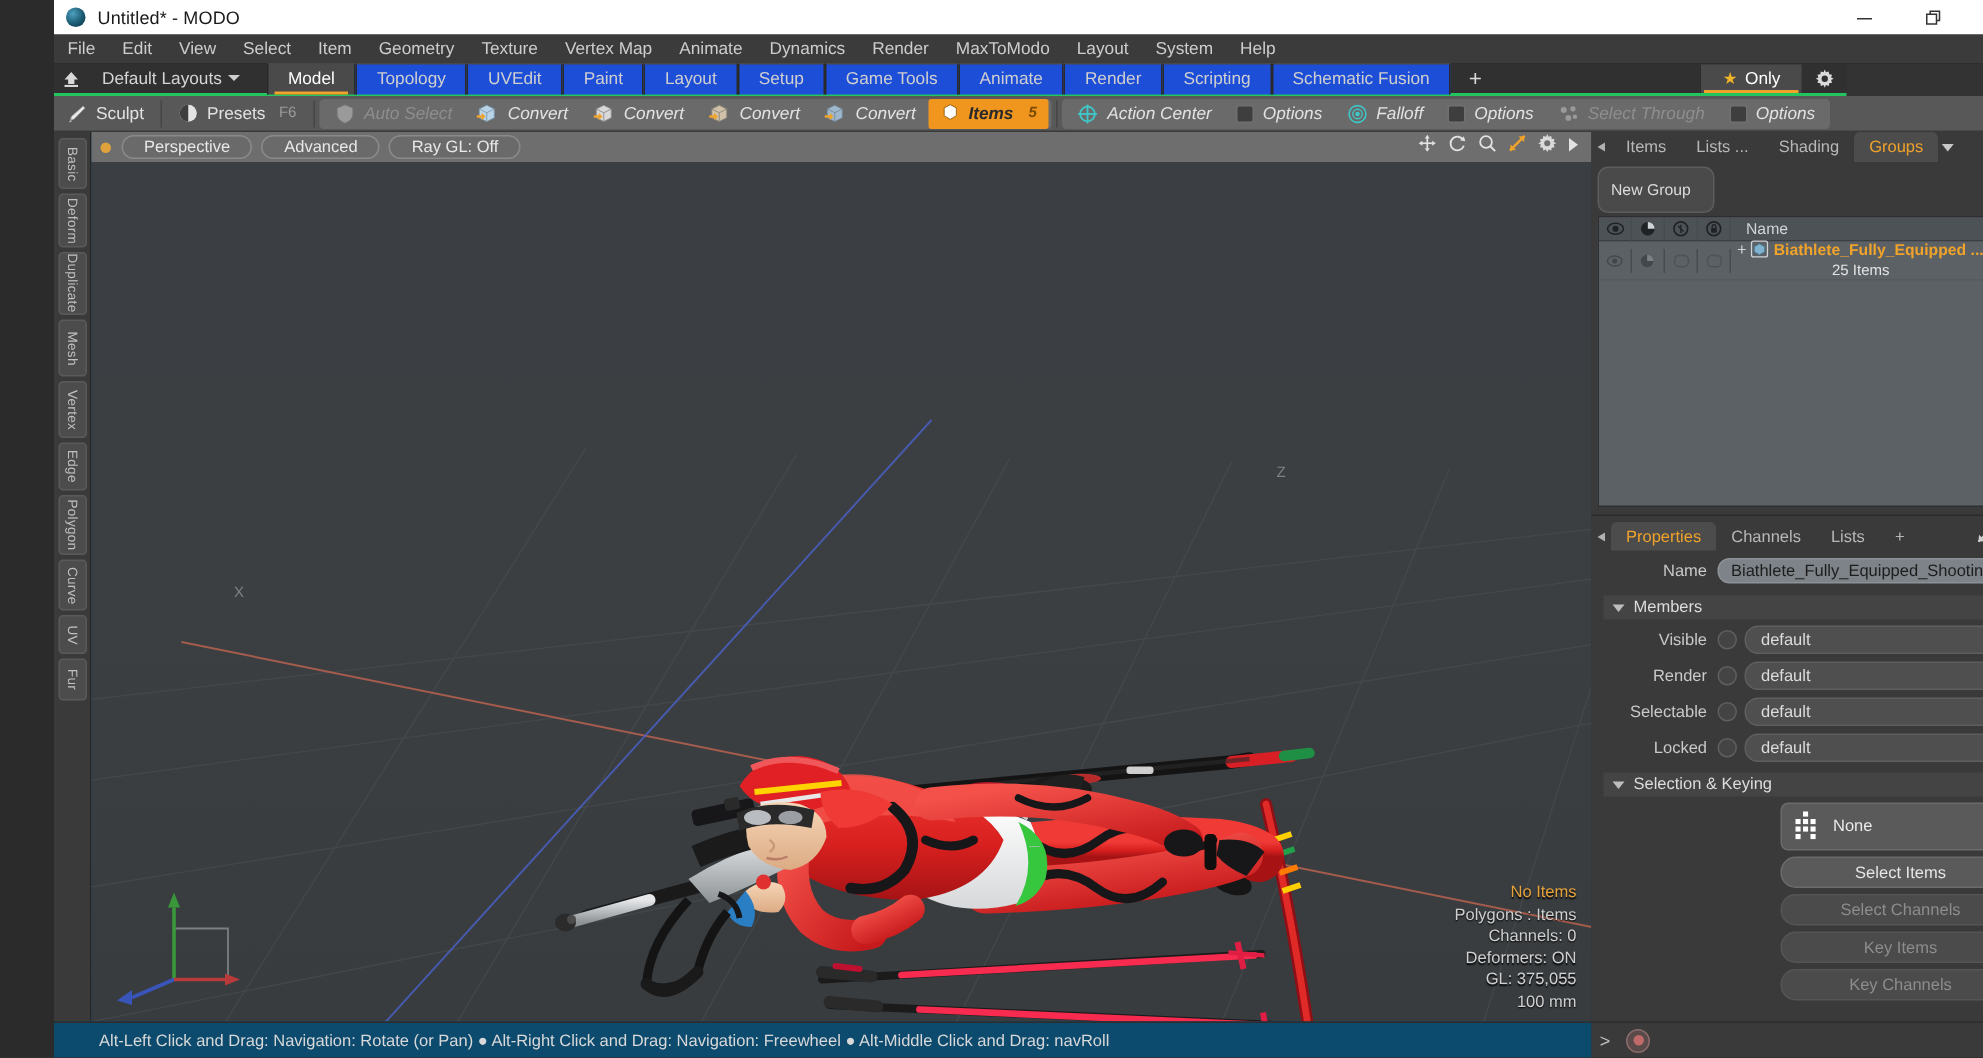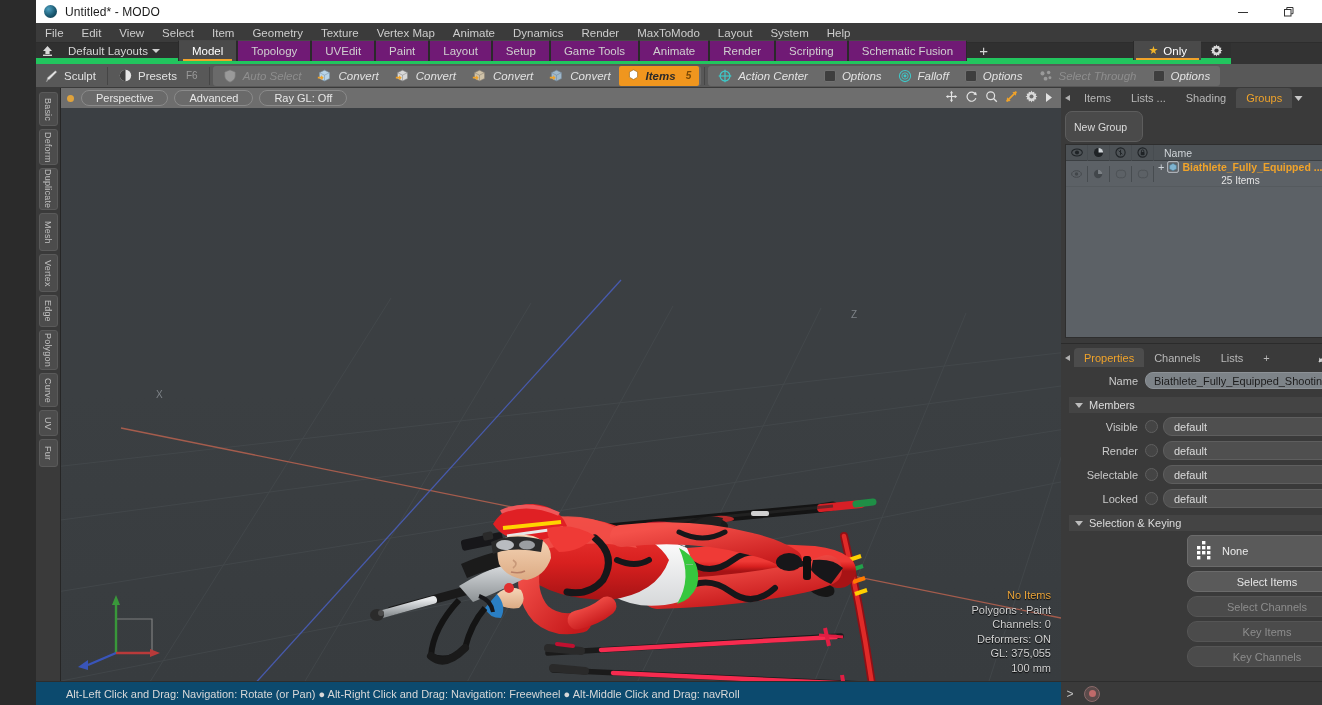--- a/index.html
+++ b/index.html
@@ -19,28 +19,28 @@
       color:#222; font-size:12px; }
   .wbtn svg { display:block; }
 
   
   .menubar { position:absolute; left:0; top:23px; width:1322px; height:20px; background:#3b3b3b;
       display:flex; align-items:center; border-bottom:1px solid #2d2d2d; }
   .menuitem { font-size:11.5px; color:#cdcdcd; padding:0 9px; line-height:20px; white-space:nowrap; }
 
   
   .layoutbar { position:absolute; left:0; top:43px; width:1195px; height:21px; background:#303030;
-      display:flex; align-items:center; border-bottom:6px solid #22c55e; }
+      display:flex; align-items:center; border-bottom:2px solid #22c55e; }
   .homeicon { width:22px; height:21px; display:flex; align-items:center; justify-content:center; }
   .layoutsel { font-size:11.5px; color:#d5d5d5; padding-left:10px; padding-right:6px; white-space:nowrap; }
   .caret { display:inline-block; width:0;height:0;border-left:4px solid transparent;border-right:4px solid transparent;
       border-top:4px solid #cfcfcf; margin-left:4px; vertical-align:middle; }
   .ltabs { display:flex; margin-left:12px; height:21px; align-items:stretch; }
   .ltab { font-size:11.5px; color:#cfcfcf; padding:0 13px; display:flex; align-items:center;
-      background:#701a75; border-left:1px solid #2a2a2a; border-right:1px solid #2a2a2a;
+      background:#1d4ed8; border-left:1px solid #2a2a2a; border-right:1px solid #2a2a2a;
       border-top:1px solid #484848; position:relative; white-space:nowrap; }
   .ltab.active { background:#4a4a4a; color:#ffffff; }
   .ltab.active:after { content:""; position:absolute; left:4px; right:4px; bottom:0; height:2px; background:#f0a32a; }
   .plusTab { font-size:15px; color:#d8d8d8; padding:0 12px; display:flex; align-items:center; }
   .onlybtn { margin-left:auto; display:flex; align-items:center; gap:5px; background:#4a4a4a; color:#fff;
       font-size:11.5px; height:19px; padding:0 14px; position:relative; border-left:1px solid #2a2a2a; }
   .onlybtn:after { content:""; position:absolute; left:2px; right:2px; bottom:0; height:2px; background:#f0a32a; }
   .star { color:#f0b429; font-size:11px; }
   .gearTab { width:30px; display:flex; align-items:center; justify-content:center; }
 
@@ -607,21 +607,21 @@
             <line x1="0" y1="0" x2="-28" y2="12" stroke="#3a5ad0" stroke-width="2.4"></line>
             <polygon points="-28,7 -28,17 -38,14" fill="#3a5ad0"></polygon>
             <line x1="0" y1="0" x2="34" y2="0" stroke="#d03a3a" stroke-width="2.4"></line>
             <polygon points="34,-4 34,4 44,0" fill="#d03a3a"></polygon>
           </g>
         </svg>
 
         
         <div class="vpstats">
           <div class="noitems">No Items</div>
-          <div>Polygons : Paint</div>
+          <div>Polygons : Items</div>
           <div>Channels: 0</div>
           <div>Deformers: ON</div>
           <div>GL: 375,055</div>
           <div>100 mm</div>
         </div>
       </div>
     </div>
 
     <div class="rpanel">
 

